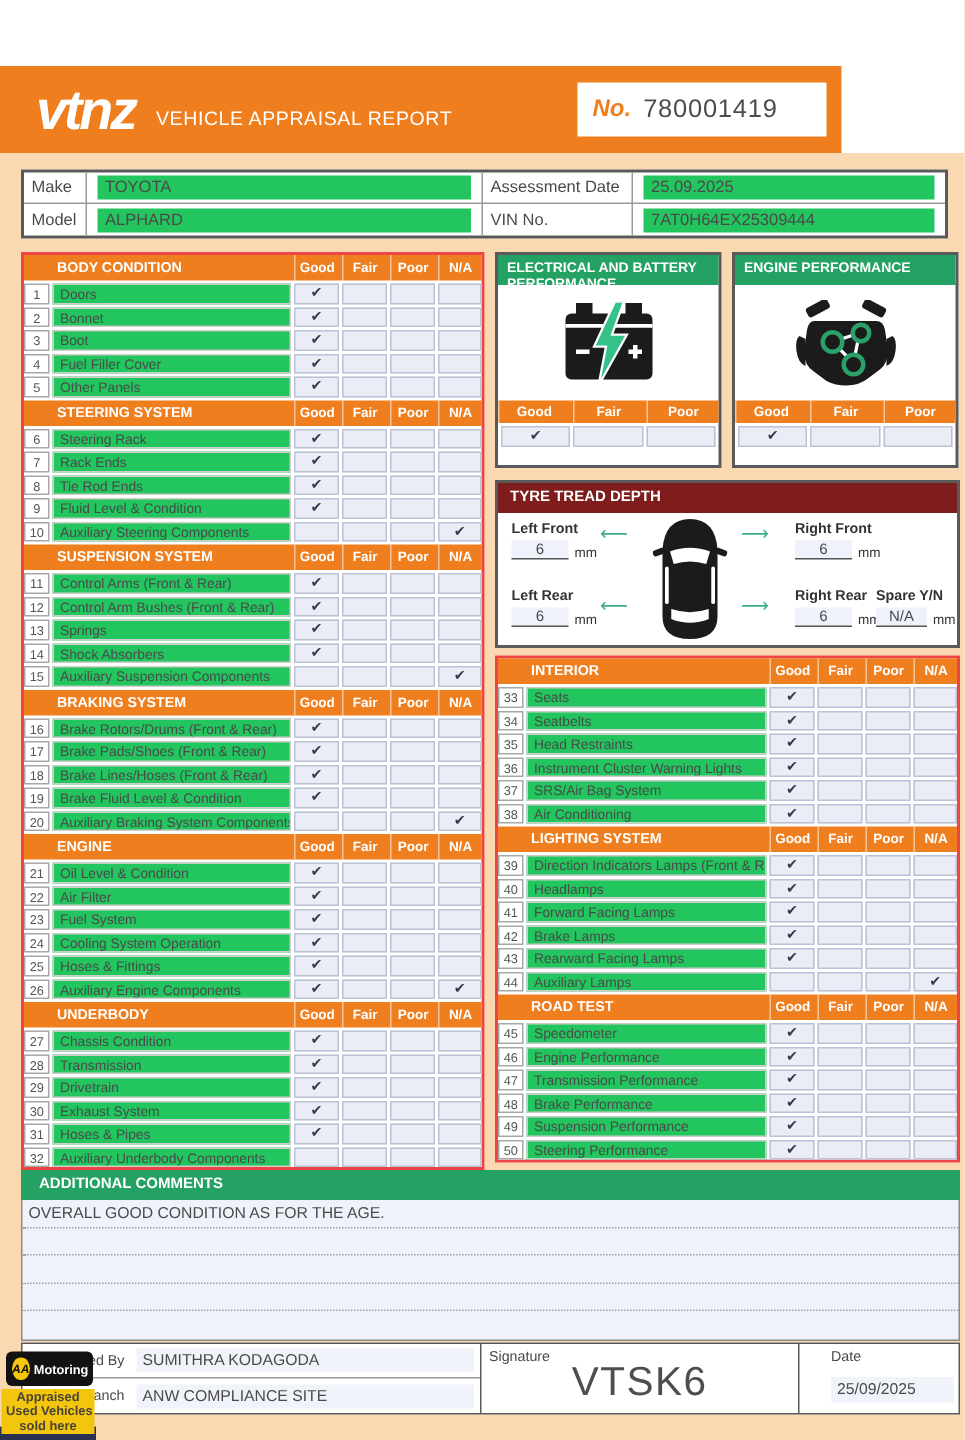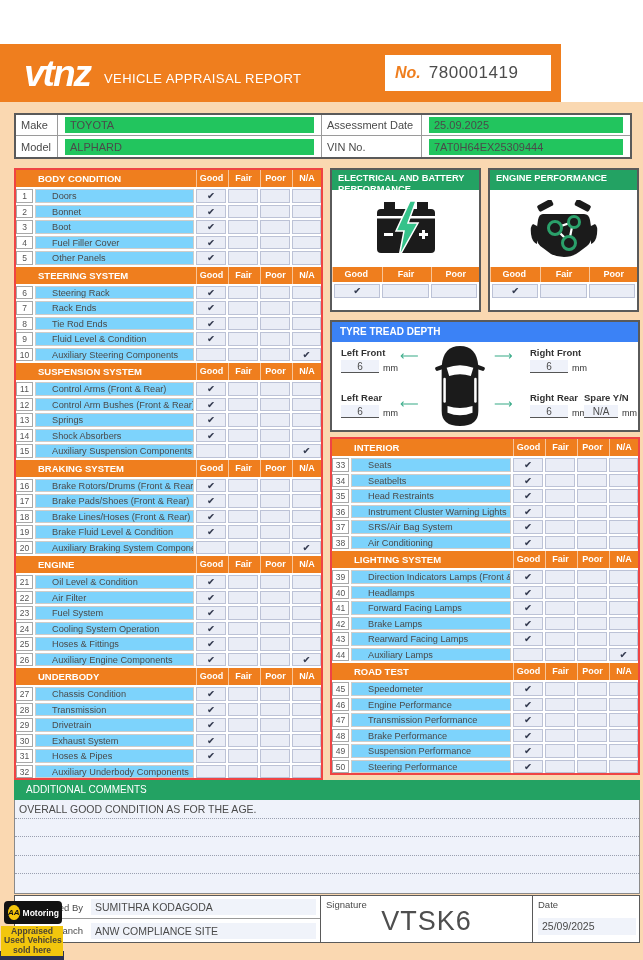--- a/index.html
+++ b/index.html
@@ -33,63 +33,63 @@
   .chk-table { background:#fff; border:2px solid #ef4444; padding:0; }
   .sec-header { display:grid; grid-template-columns:17px 159px 30px 30px 30px 29px; column-gap:2px; background:#EF7E1E; height:17px; align-items:center; margin-bottom:2px; }
   .rtbl .sec-header { grid-template-columns:17px 160px 30px 30px 30px 29px; }
   .sec-title { grid-column:1 / span 2; color:#fff; font-weight:bold; font-size:9.5px; padding-left:22px; white-space:nowrap; }
   .sec-col { color:#fff; font-weight:bold; font-size:9px; text-align:center; border-left:1px solid rgba(255,255,255,.55); line-height:17px; }
   .trow { display:grid; grid-template-columns:17px 159px 30px 30px 30px 29px; column-gap:2px; margin-bottom:2px; height:13.5px; }
   .rtbl .trow { grid-template-columns:17px 160px 30px 30px 30px 29px; }
   .trow:last-child { margin-bottom:0; }
   .cell { height:13.5px; line-height:12px; overflow:hidden; }
   .cell.num { background:#fff; border:1px solid #a8a8a8; font-size:8.5px; text-align:center; color:#555; }
-  .cell.lbl { background:#7dd3fc; border:1px solid #cfcdca; font-size:9.2px; color:#4a4a4a; padding-left:16px; white-space:nowrap; }
+  .cell.lbl { background:#22c55e; border:1px solid #cfcdca; font-size:9.2px; color:#4a4a4a; padding-left:4px; white-space:nowrap; }
   .cell.rate { background:#EAEDF6; border:1px solid #bcc2d6; text-align:center; font-size:9.5px; color:#333A4F; }
 
   
   .perf-row { display:flex; gap:7px; margin-bottom:8px; }
   .pcard { width:151px; height:144px; background:#fff; border:2px solid #5a5a5a; display:flex; flex-direction:column; }
   .pcard .phead { background:#23A263; color:#fff; font-weight:bold; font-size:9.3px; line-height:1.2; padding:3px 6px; height:20px; }
   .pcard .picon { height:77px; display:flex; align-items:center; justify-content:center; }
   .pcols, .pchecks { display:grid; grid-template-columns:1fr 1fr 1fr; column-gap:2px; }
   .pcols { background:#EF7E1E; height:15px; }
   .pcols div { color:#fff; font-weight:bold; font-size:9px; text-align:center; line-height:15px; border-left:1px solid rgba(255,255,255,.55); }
   .pchecks { height:18px; padding:2px; }
   .pchecks div { background:#EAEDF6; border:1px solid #bcc2d6; text-align:center; font-size:9.5px; color:#333A4F; line-height:12px; }
 
   
   .tyre { width:310px; background:#fff; border:2px solid #5a5a5a; margin-bottom:5px; }
-  .tyre .thead { background:#3b82f6; color:#fff; font-weight:bold; font-size:10px; padding:4px 8px; height:20px; }
+  .tyre .thead { background:#7f1d1d; color:#fff; font-weight:bold; font-size:10px; padding:4px 8px; height:20px; }
   .tyre .tbody { position:relative; height:88px; }
   .tlabel { font-weight:bold; font-size:9.5px; color:#333; white-space:nowrap; }
   .tval-row { display:flex; align-items:flex-end; gap:4px; margin-top:2px; }
   .tval { width:38px; height:13px; background:#EFF2FA; border-bottom:1.5px solid #555; text-align:center; font-size:10px; color:#4a4a4a; line-height:13px; }
   .tunit { font-size:9px; color:#333; }
   .tblock { position:absolute; }
   .arrow { position:absolute; color:#3FAE8C; font-size:13px; line-height:10px; }
 
   
   .comments { position:absolute; top:678px; left:14px; width:626px; }
-  .comments .chead { background:#23A263; color:#fff; font-weight:normal; font-size:10px; padding:4px 12px; height:20px; }
+  .comments .chead { background:#23A263; color:#fff; font-weight:bold; font-size:10px; padding:4px 12px; height:20px; }
   .clines { background:#EFF2FA; border:1px solid #8a8a8a; border-top:none; }
   .cline { height:18.6px; border-bottom:1px dotted #9aa0b0; font-size:10.5px; color:#4a4a4a; line-height:18.6px; padding:0 4px; white-space:nowrap; }
   .cline:last-child { border-bottom:none; }
 
   
   .footer { position:absolute; top:793px; left:14px; width:626px; height:48px; display:grid; grid-template-columns:306px 212px 108px; background:#fff; border:1px solid #5a5a5a; }
   .f-left { border-right:1px solid #5a5a5a; display:grid; grid-template-rows:1fr 1fr; }
   .f-row { display:grid; grid-template-columns:72px 1fr; border-bottom:1px solid #9a9a9a; align-items:center; }
   .f-row:last-child { border-bottom:none; }
   .f-lab { font-size:9.5px; color:#4a4a4a; text-align:right; padding-right:4px; white-space:nowrap; overflow:hidden; }
   .f-val { background:#F0F3FA; height:16px; line-height:16px; font-size:10.5px; margin:0 4px; padding:0 4px; white-space:nowrap; }
   .f-sig { position:relative; border-right:1px solid #5a5a5a; }
   .f-sig .sig-lab, .f-date .date-lab { position:absolute; top:3px; left:5px; font-size:9.5px; color:#4a4a4a; }
   .sig-val { position:absolute; top:10px; left:0; width:100%; text-align:center; font-size:27px; color:#4e4e4e; letter-spacing:1px; }
-  .f-date { position:relative; }
+  .f-date { position:relative;margin-left:16px; }
   .date-val { position:absolute; top:22px; left:5px; right:5px; background:#F0F3FA; height:17px; line-height:17px; font-size:10.5px; padding:0 4px; }
 
   
   .aa-badge { position:absolute; left:4px; top:901px; width:58px; height:23px; background:#121212; border-radius:4px; display:flex; align-items:center; padding:0 4px; gap:3px; z-index:5; }
   .aa-circle { width:15px; height:15px; background:#F5C60B; border-radius:50%; color:#121212; font-weight:800; font-style:italic; font-size:8px; display:flex; align-items:center; justify-content:center; }
   .aa-text { color:#fff; font-weight:bold; font-size:8.5px; }
   .yellow-badge { position:absolute; left:1px; top:926px; width:62px; height:30px; background:#F2C60D; padding:1px 3px; z-index:5;text-align:center; }
   .yellow-badge div { font-weight:bold; font-size:8.6px; line-height:1.1; color:#4b4433; white-space:nowrap; }
   .navy-bar { position:absolute; left:0; top:951px; width:64px; height:9px; background:#2A3150; z-index:4; }
 </style>

